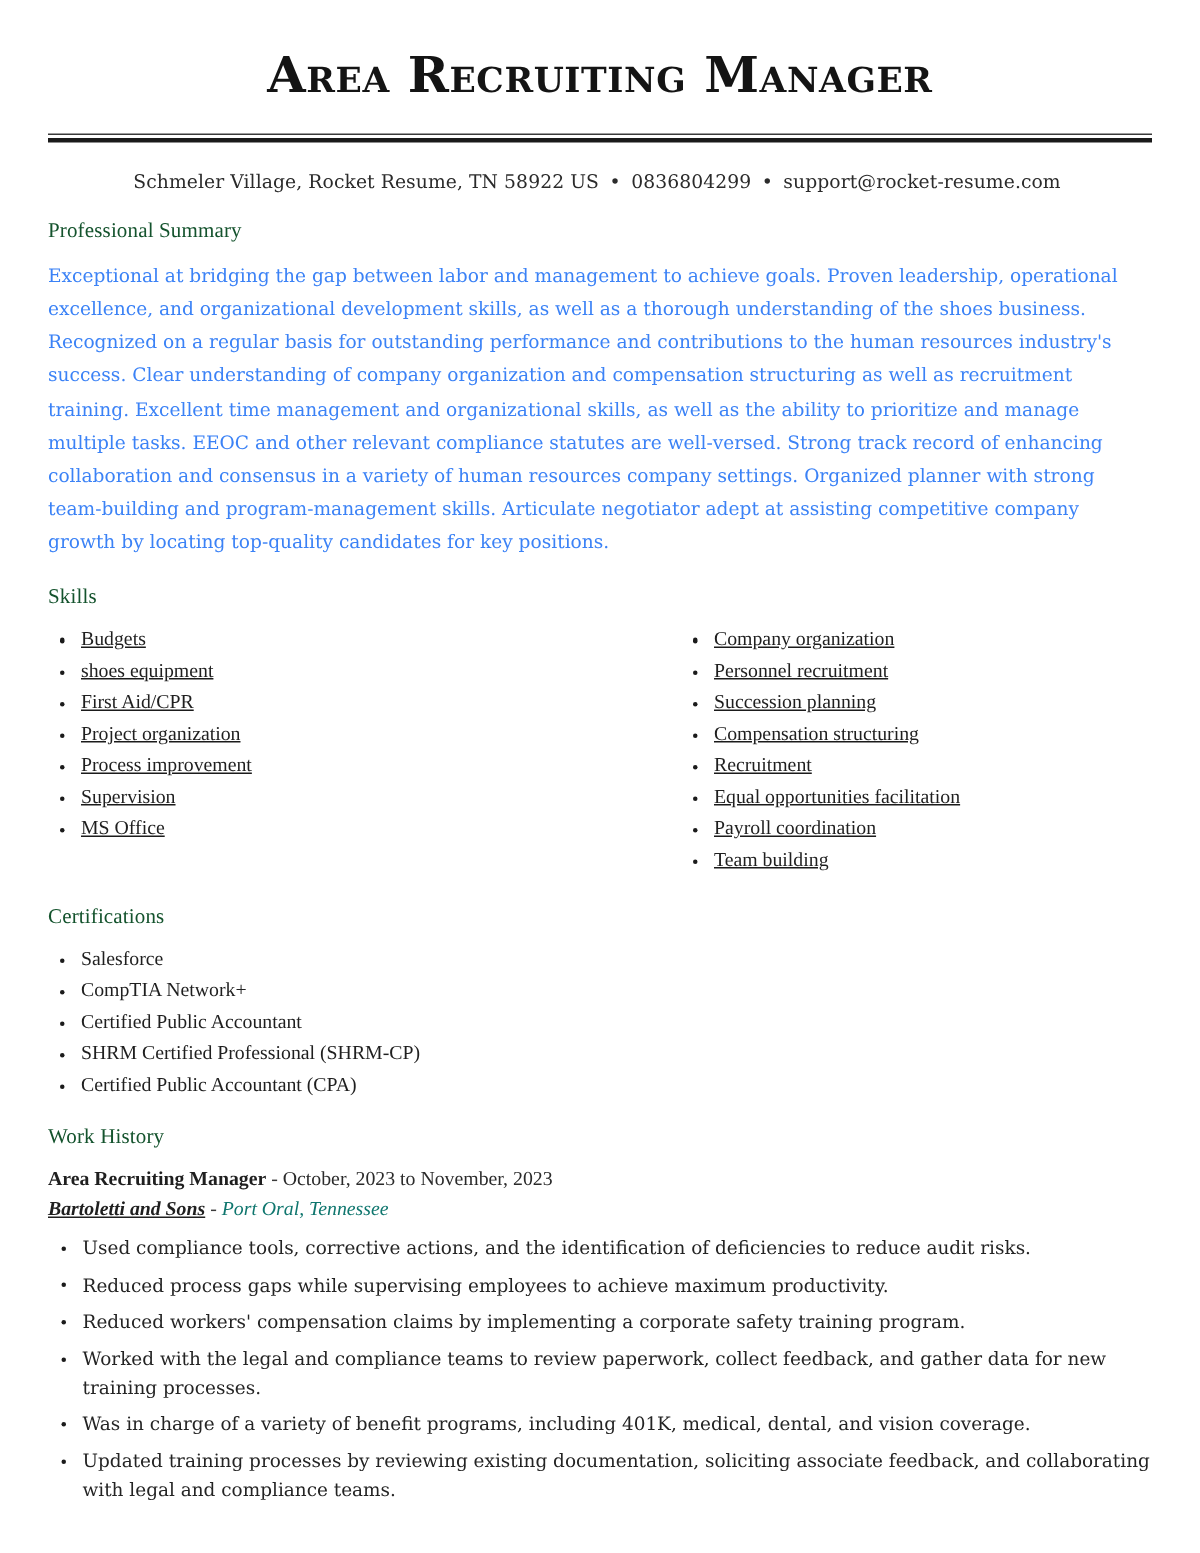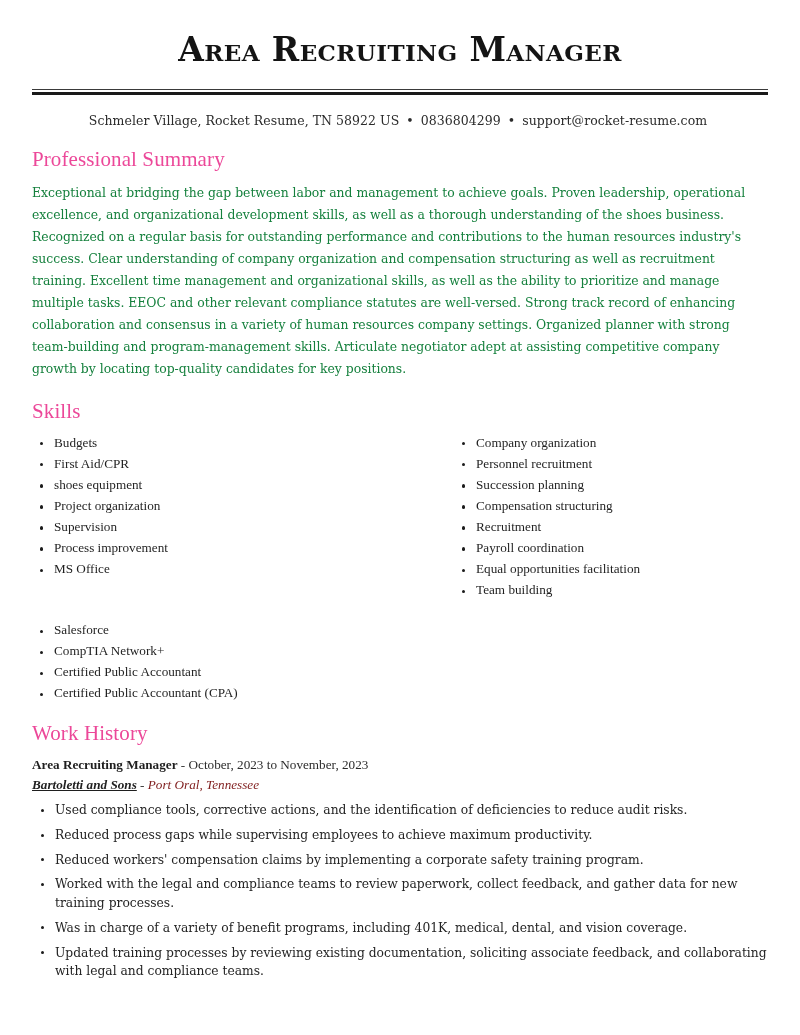--- a/index.html
+++ b/index.html
@@ -62,31 +62,31 @@
   
   .content {
     padding: 0 32px;
   }
   .section {
     margin-top: 19px;
   }
   .section-heading {
     font-family: "Liberation Serif", "DejaVu Serif", serif;
     font-weight: 400;
-    font-size: 21px;
-    color: #ec4899;
+    font-size: 14px;
+    color: #14532d;
     margin: 0 0 9px 0;
     line-height: 1.2;
     letter-spacing: 0.1px;
   }
   .summary-text {
     font-family: "DejaVu Serif", "Liberation Serif", serif;
     font-size: 12.4px;
     line-height: 1.78;
-    color: #15803d;
+    color: #3b82f6;
     margin: 0;
     text-align: left;
   }
 
   
   ul.bullets {
     list-style: none;
     margin: 0;
     padding: 0;
   }
@@ -114,20 +114,21 @@
     color: #1f1f1f;
     margin-bottom: 4.2px;
   }
   .list-wide > li:before {
     top: 0.58em;
   }
 
   .skills-grid {
     display: flex;
     gap: 0;
+    text-decoration: underline;
   }
   .skills-col {
     width: 50%;
     box-sizing: border-box;
   }
   .skills-col.right {
     padding-left: 54px;
   }
 
   
@@ -153,21 +154,21 @@
   }
   .job-dash {
     color: #3a3a3a;
   }
   .job-dates {
     color: #2b2b2b;
     margin-top: 29px;
   }
   .job-location {
     font-style: italic;
-    color: #7f1d1d;
+    color: #0f766e;
   }
   ul.job-bullets {
     margin-top: 7px;
   }
   ul.job-bullets > li {
     font-family: "DejaVu Serif", "Liberation Serif", serif;
     font-size: 12.3px;
     line-height: 1.52;
     color: #242424;
     margin-bottom: 6px;
@@ -202,48 +203,50 @@
       <h2 class="section-heading">Professional Summary</h2>
       <p class="summary-text">Exceptional at bridging the gap between labor and management to achieve goals. Proven leadership, operational excellence, and organizational development skills, as well as a thorough understanding of the shoes business. Recognized on a regular basis for outstanding performance and contributions to the human resources industry's success. Clear understanding of company organization and compensation structuring as well as recruitment training. Excellent time management and organizational skills, as well as the ability to prioritize and manage multiple tasks. EEOC and other relevant compliance statutes are well-versed. Strong track record of enhancing collaboration and consensus in a variety of human resources company settings. Organized planner with strong team-building and program-management skills. Articulate negotiator adept at assisting competitive company growth by locating top-quality candidates for key positions.</p>
     </div>
 
     <div class="section">
       <h2 class="section-heading">Skills</h2>
       <div class="skills-grid">
         <div class="skills-col left">
           <ul class="bullets list-wide">
             <li>Budgets</li>
+            <li>shoes equipment</li>
             <li>First Aid/CPR</li>
-            <li>shoes equipment</li>
             <li>Project organization</li>
+            <li>Process improvement</li>
             <li>Supervision</li>
-            <li>Process improvement</li>
             <li>MS Office</li>
           </ul>
         </div>
         <div class="skills-col right">
           <ul class="bullets list-wide">
             <li>Company organization</li>
             <li>Personnel recruitment</li>
             <li>Succession planning</li>
             <li>Compensation structuring</li>
             <li>Recruitment</li>
+            <li>Equal opportunities facilitation</li>
             <li>Payroll coordination</li>
-            <li>Equal opportunities facilitation</li>
             <li>Team building</li>
           </ul>
         </div>
       </div>
     </div>
 
     <div class="section">
+      <h2 class="section-heading">Certifications</h2>
       <ul class="bullets list-wide">
         <li>Salesforce</li>
         <li>CompTIA Network+</li>
         <li>Certified Public Accountant</li>
+        <li>SHRM Certified Professional (SHRM-CP)</li>
         <li>Certified Public Accountant (CPA)</li>
       </ul>
     </div>
 
     <div class="section">
       <h2 class="section-heading">Work History</h2>
 
       <div class="job">
         <div class="job-line">
           <span class="job-title">Area Recruiting Manager</span>

